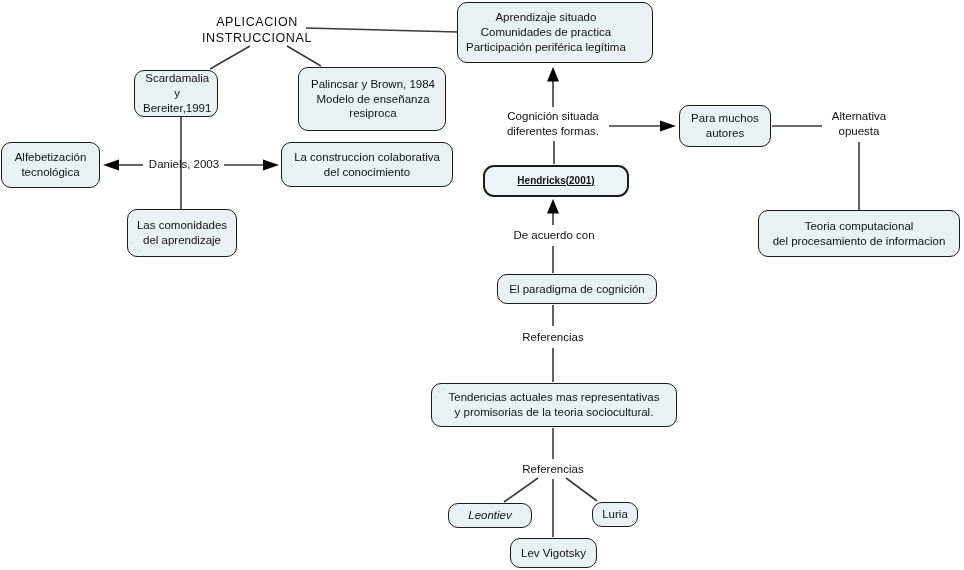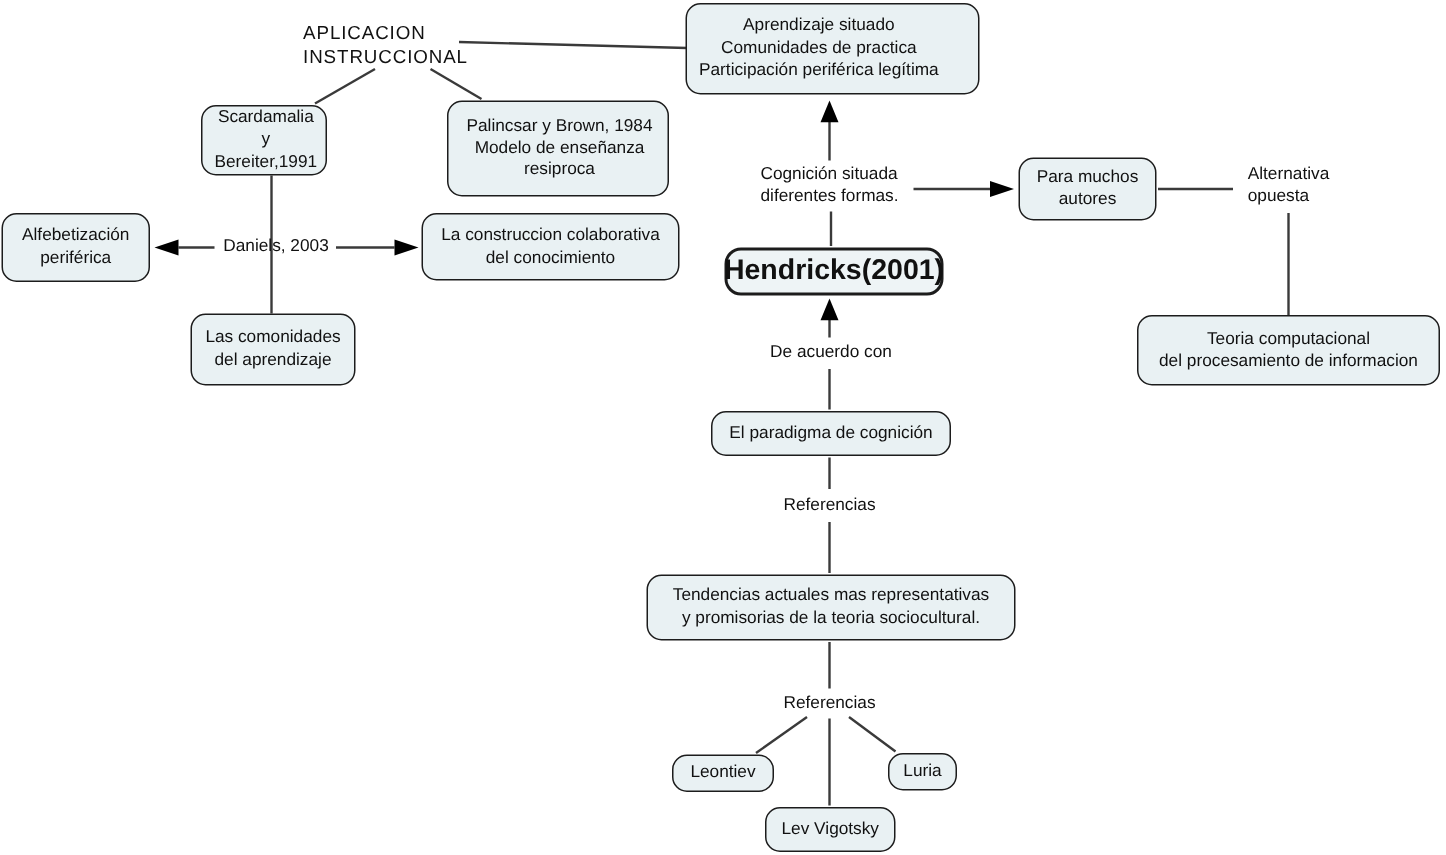--- a/index.html
+++ b/index.html
@@ -20,25 +20,26 @@
     border-radius:10px;
     display:flex;
     align-items:center;
     font-size:11.5px;
     line-height:1.28;
     white-space:pre-line;
     padding:2px 8px;
   }
   .node.center{justify-content:center;text-align:center;}
   .node.left{justify-content:flex-start;text-align:center;}
-  .node.bold{font-weight:bold;font-size:19px;border-width:2px;border-radius:11px;background:#eef4f6;}
+  .node.bold{font-weight:bold;font-size:10px;border-width:2px;border-radius:11px;background:#eef4f6;text-decoration:underline;}
   .lbl{
     position:absolute;
     box-sizing:border-box;
     display:flex;align-items:center;justify-content:center;
+    text-align:center;
     font-size:11.5px;
     line-height:1.3;
     white-space:pre-line;
     background:transparent;
   }
   .lbl.caps{font-size:12.5px;letter-spacing:0.6px;}
 </style>
 </head>
 <body>
 
@@ -80,42 +81,42 @@
 Participación periférica legítima</div>
 
   <div class="node left" style="left:134px;top:70px;width:84px;height:47px;">Scardamalia y
 Bereiter,1991</div>
 
   <div class="node left" style="left:298px;top:67px;width:148px;height:64px;padding-left:12px;">Palincsar y Brown, 1984
 Modelo de enseñanza
 resiproca</div>
 
   <div class="node center" style="left:1px;top:142px;width:99px;height:46px;">Alfebetización
-periférica</div>
+tecnológica</div>
 
   <div class="node center" style="left:281px;top:142px;width:172px;height:45px;">La construccion colaborativa
 del conocimiento</div>
 
   <div class="node center" style="left:127px;top:209px;width:110px;height:48px;">Las comonidades
 del aprendizaje</div>
 
   <div class="node center" style="left:679px;top:105px;width:92px;height:42px;">Para muchos
 autores</div>
 
   <div class="node center" style="left:758px;top:210px;width:202px;height:47px;">Teoria computacional
 del procesamiento de informacion</div>
 
   <div class="node center bold" style="left:483px;top:165px;width:146px;height:32px;">Hendricks(2001)</div>
 
-  <div class="node center" style="left:474px;top:274px;width:160px;height:30px;">El paradigma de cognición</div>
+  <div class="node center" style="left:497px;top:274px;width:160px;height:30px;">El paradigma de cognición</div>
 
   <div class="node center" style="left:431px;top:383px;width:246px;height:44px;">Tendencias actuales mas representativas
 y promisorias de la teoria sociocultural.</div>
 
-  <div class="node center" style="left:448px;top:503px;width:68px;height:25px;">Leontiev</div>
+  <div class="node center" style="left:448px;top:503px;width:84px;height:25px;font-style:italic;">Leontiev</div>
 
   <div class="node center" style="left:592px;top:502px;width:46px;height:25px;">Luria</div>
 
   <div class="node center" style="left:510px;top:538px;width:87px;height:30px;">Lev Vigotsky</div>
 
   <div class="lbl caps" style="left:198px;top:12px;width:118px;height:36px;">APLICACION
 INSTRUCCIONAL</div>
 
   <div class="lbl" style="left:143px;top:156px;width:82px;height:17px;">Daniels, 2003</div>
 

